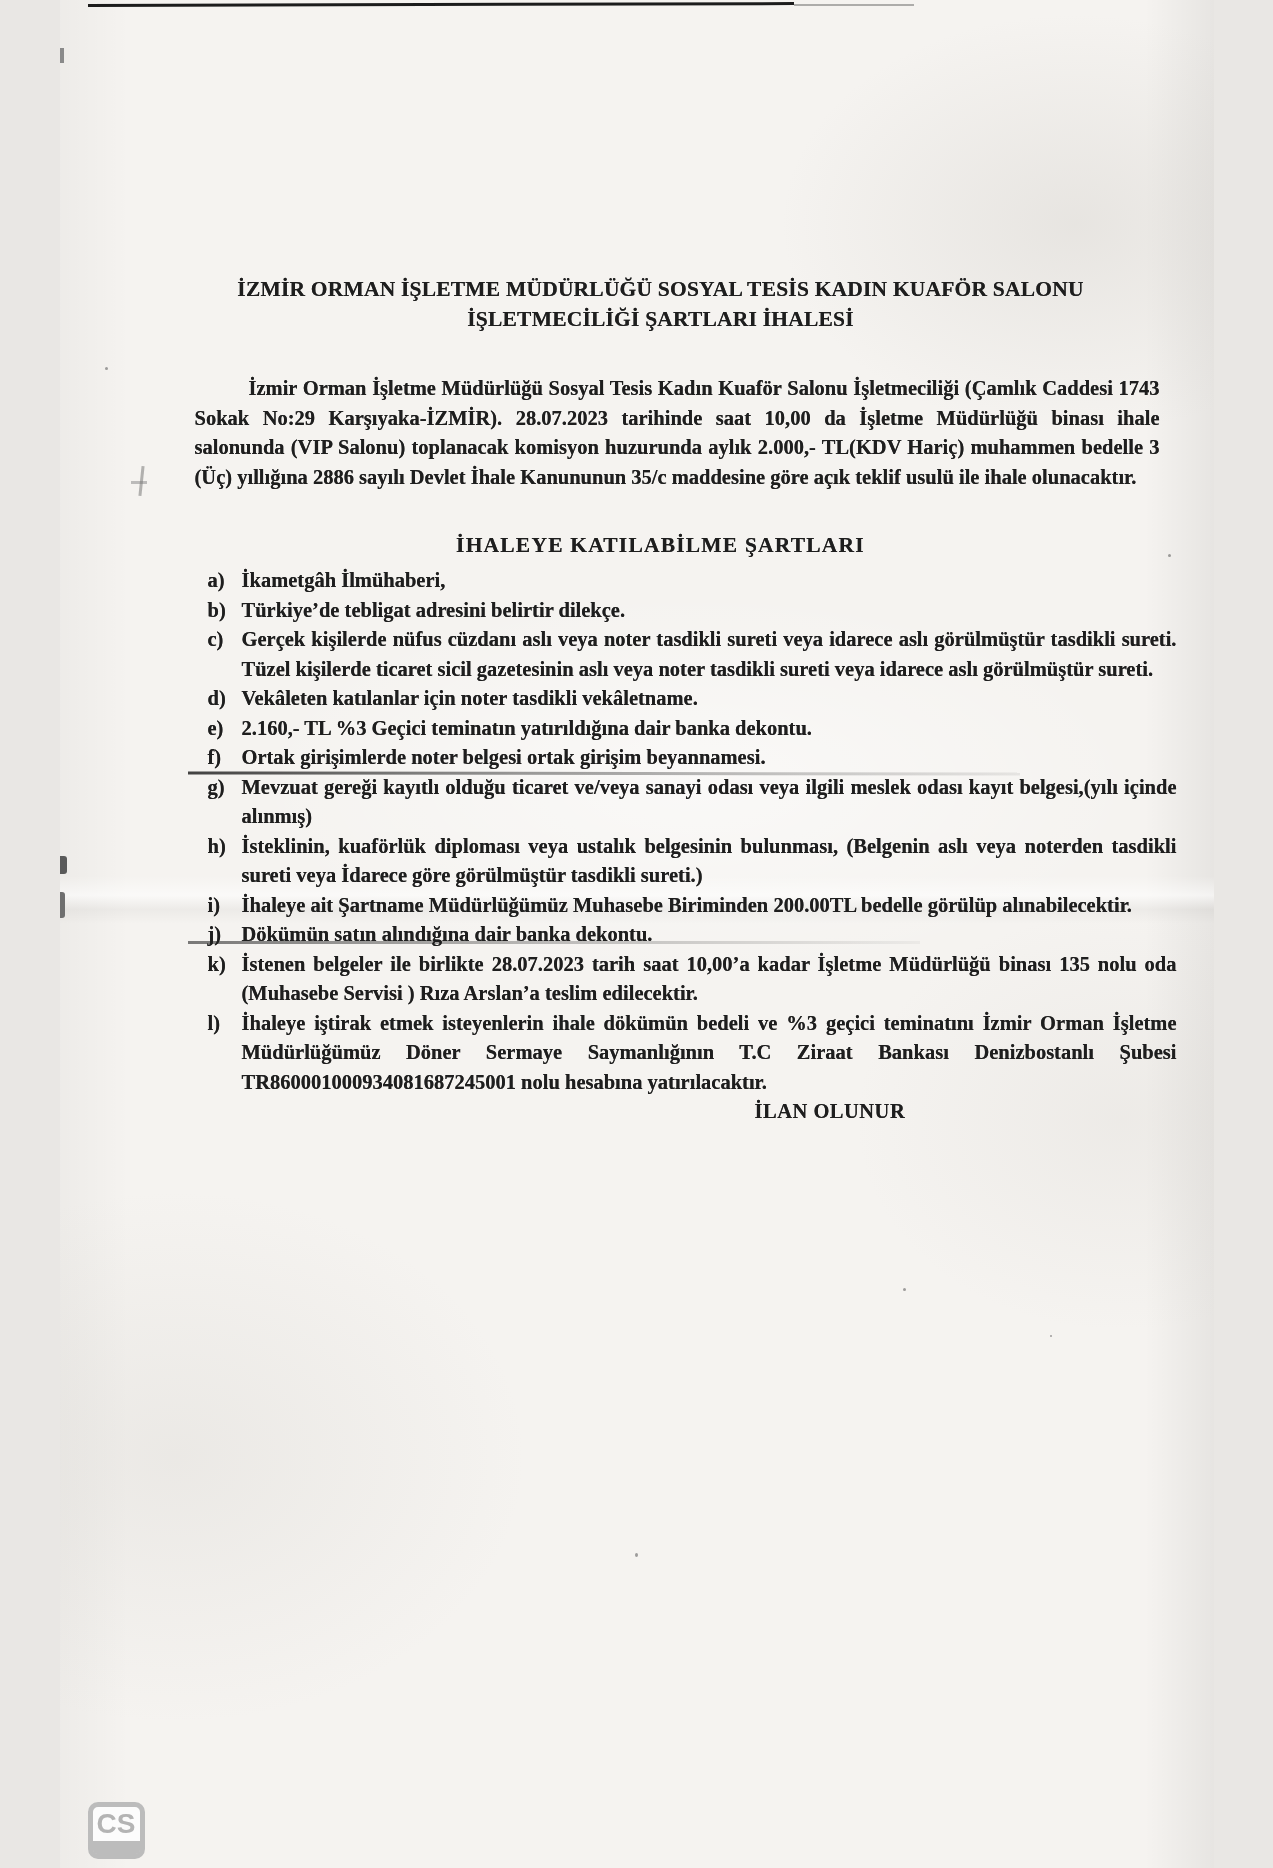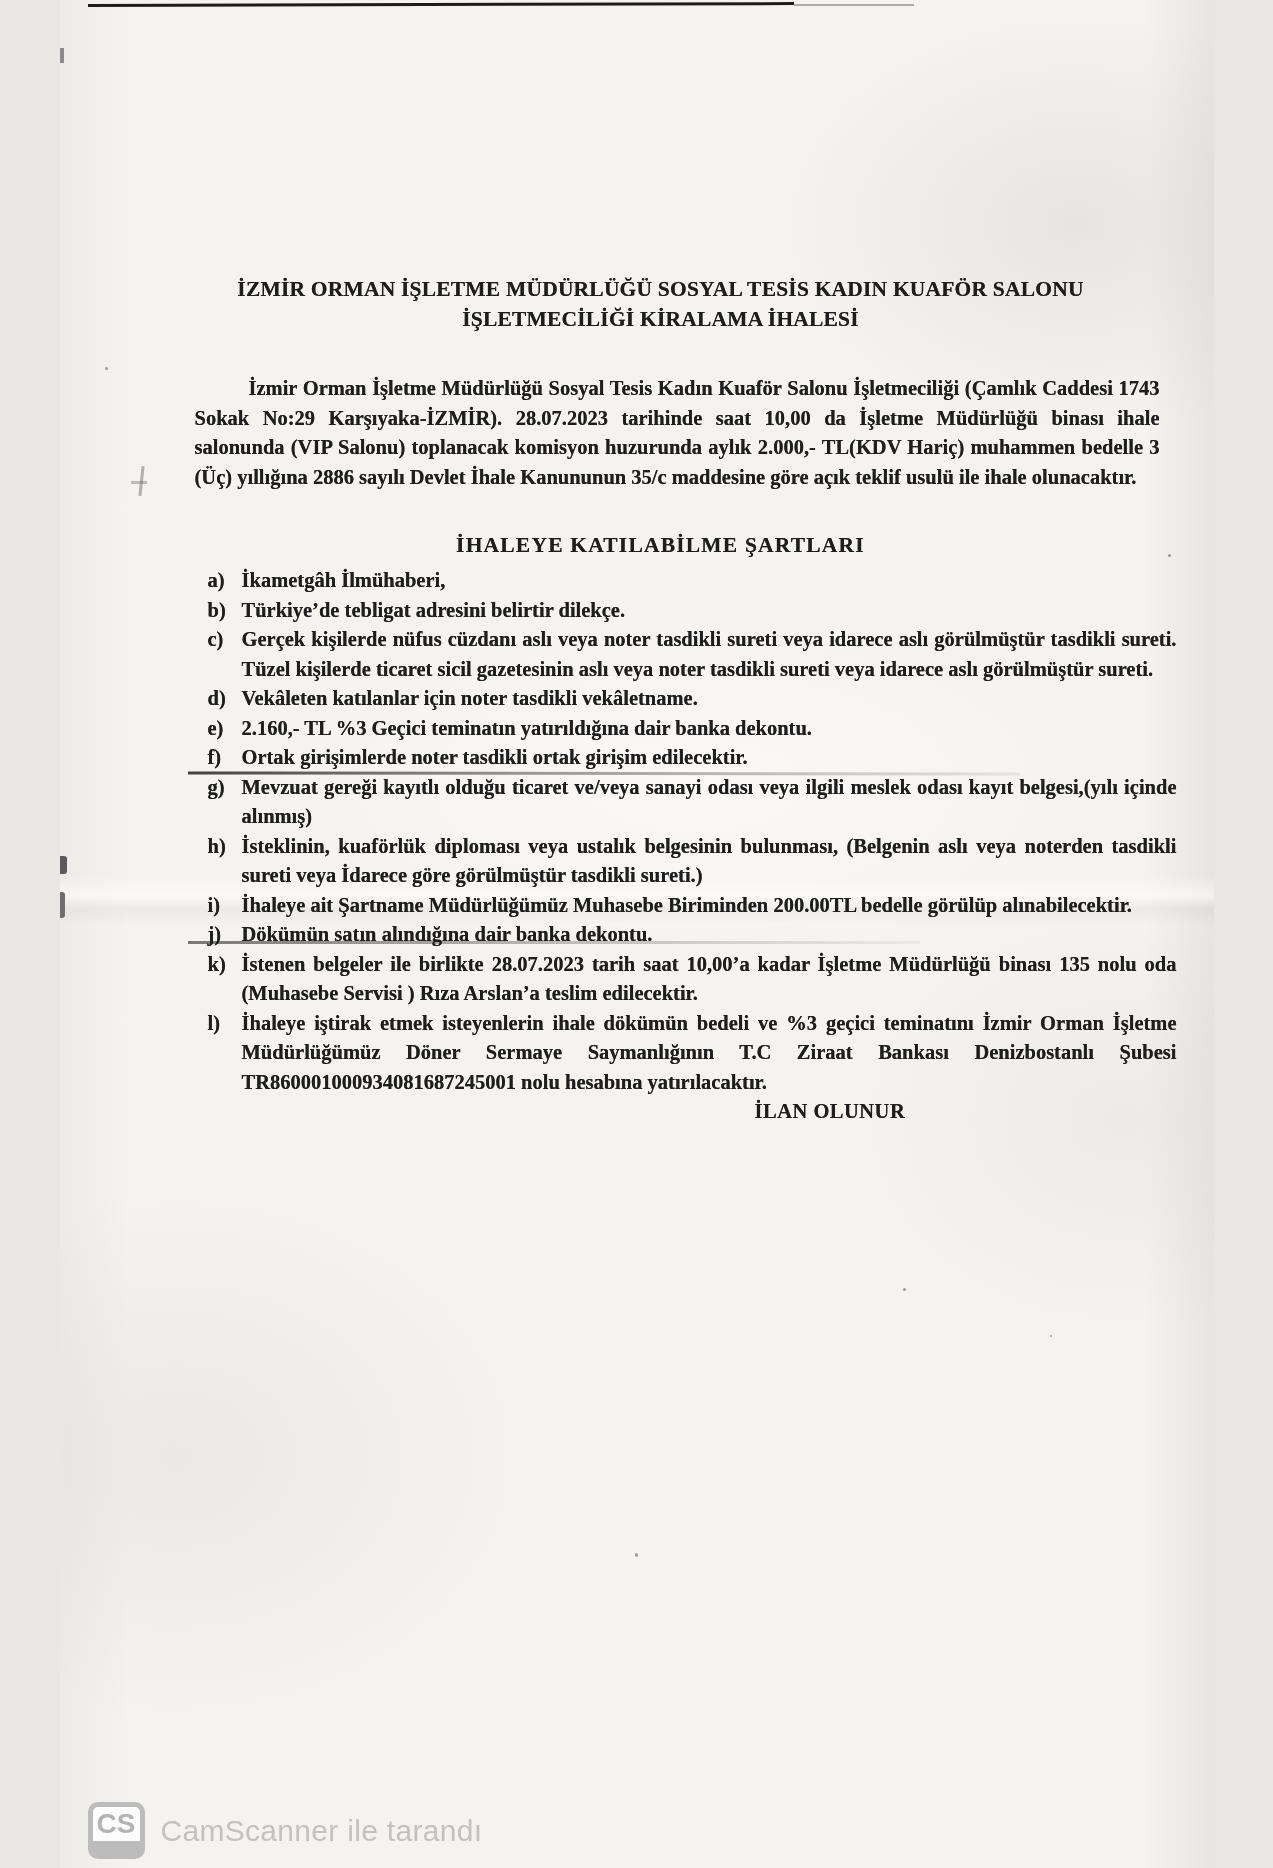--- a/index.html
+++ b/index.html
@@ -102,21 +102,21 @@
   <div class="speck" style="left:1108px; top:554px; width:3px; height:3px;"></div>
   <div class="speck" style="left:843px; top:1288px; width:3px; height:3px;"></div>
   <div class="speck" style="left:575px; top:1553px; width:3px; height:4px;"></div>
   <div class="speck" style="left:990px; top:1335px; width:2px; height:2px;"></div>
   <div class="speck" style="left:1238px; top:560px; width:3px; height:3px;"></div>
   <div class="speck" style="left:45px; top:367px; width:3px; height:3px;"></div>
 
   <div class="content">
     <div class="doc-title">
       <div>İZMİR ORMAN İŞLETME MÜDÜRLÜĞÜ SOSYAL TESİS KADIN KUAFÖR SALONU</div>
-      <div>İŞLETMECİLİĞİ KİRALAMA İHALESİ</div>
+      <div>İŞLETMECİLİĞİ ŞARTLARI İHALESİ</div>
     </div>
 
     <p class="intro">İzmir Orman İşletme Müdürlüğü Sosyal Tesis Kadın Kuaför Salonu İşletmeciliği (Çamlık Caddesi 1743 Sokak No:29 Karşıyaka-İZMİR).  28.07.2023 tarihinde saat 10,00 da İşletme Müdürlüğü binası ihale salonunda (VIP Salonu) toplanacak komisyon huzurunda aylık 2.000,- TL(KDV Hariç) muhammen bedelle 3 (Üç) yıllığına 2886 sayılı Devlet İhale Kanununun 35/c maddesine göre açık teklif usulü ile ihale olunacaktır.</p>
 
     <div class="cond-heading">İHALEYE KATILABİLME ŞARTLARI</div>
 
     <div class="conditions">
         <div class="cond">
           <span class="cond-label">a)</span>
           <span class="cond-text">İkametgâh İlmühaberi,</span>
@@ -132,21 +132,21 @@
         <div class="cond">
           <span class="cond-label">d)</span>
           <span class="cond-text">Vekâleten katılanlar için noter tasdikli vekâletname.</span>
         </div>
         <div class="cond">
           <span class="cond-label">e)</span>
           <span class="cond-text">2.160,- TL %3 Geçici teminatın yatırıldığına dair banka dekontu.</span>
         </div>
         <div class="cond">
           <span class="cond-label">f)</span>
-          <span class="cond-text">Ortak girişimlerde noter tasdikli ortak girişim edilecektir.</span>
+          <span class="cond-text">Ortak girişimlerde noter belgesi ortak girişim beyannamesi.</span>
         </div>
         <div class="cond">
           <span class="cond-label">g)</span>
           <span class="cond-text">Mevzuat gereği kayıtlı olduğu ticaret ve/veya sanayi odası veya ilgili meslek odası kayıt belgesi,(yılı içinde alınmış)</span>
         </div>
         <div class="cond">
           <span class="cond-label">h)</span>
           <span class="cond-text">İsteklinin, kuaförlük diploması veya ustalık belgesinin bulunması, (Belgenin aslı veya noterden tasdikli sureti veya İdarece göre görülmüştür tasdikli sureti.)</span>
         </div>
         <div class="cond">
@@ -168,15 +168,14 @@
       </div>
 
     <div class="closing">İLAN OLUNUR</div>
   </div>
 
   <div class="footer">
     <div class="cs-logo">
       <span class="cs-letters">CS</span>
       <span class="cs-chin"></span>
     </div>
-    <span class="footer-text">CamScanner ile tarandı</span>
   </div>
 </div>
 
 </body></html>

